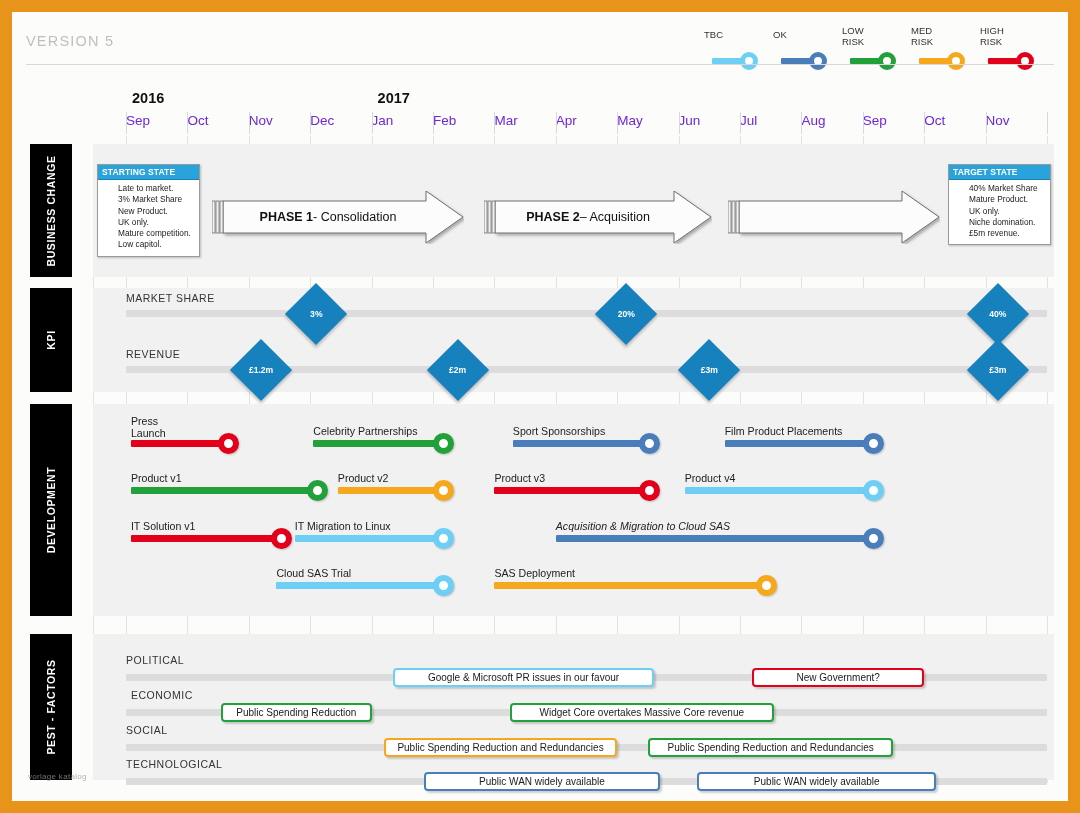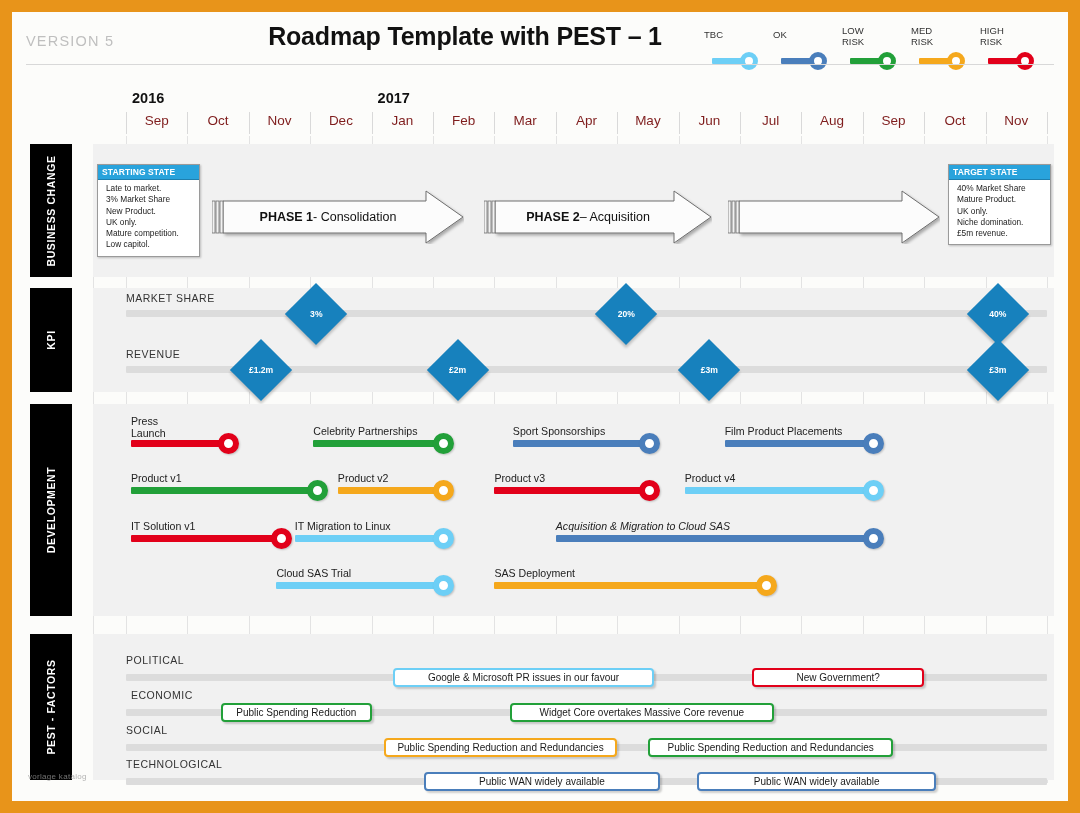--- a/index.html
+++ b/index.html
@@ -48,21 +48,21 @@
     position: absolute; left: 28px; top: 2px; width: 18px; height: 18px;
     border-radius: 50%; background: #FFF;
   }
 
   
   #years { position: absolute; left: 0; top: 78px; height: 18px; width: 1056px; }
   .year-label { position: absolute; font-size: 14.5px; font-weight: bold; color: #111; }
   #months { position: absolute; left: 0; top: 98px; height: 26px; width: 1056px; }
   .month-cell {
     position: absolute; top: 0; height: 24px;
-    font-size: 13.5px; color: #7f1d1d; text-align: center; line-height: 22px;
+    font-size: 13.5px; color: #6d28d9; line-height: 22px;
   }
   .month-sep { position: absolute; top: 2px; width: 1px; height: 22px; background: #D9D9D9; }
 
   
   .gridline { position: absolute; width: 1px; background: #E3E3E3; }
 
   
   .band { position: absolute; left: 18px; width: 1024px; }
   .band-bg { position: absolute; left: 63px; top: 0; right: 0; height: 100%; background: #F1F1F1; }
   .band-label {
@@ -80,21 +80,21 @@
   #band-business { top: 132px; height: 133px; }
   .state-box {
     position: absolute; width: 103px; background: #FFF;
     border: 1px solid #9A9A9A; box-shadow: 1px 1px 2px rgba(0,0,0,0.22);
   }
   .state-head {
     background: #29A3DC; color: #FFF; font-size: 8.5px; font-weight: bold;
     padding: 2px 3px 2px 4px; border-bottom: 1px solid #1E7FAE;
     letter-spacing: 0.1px;
   }
-  .state-body { padding: 3px 4px 5px 8px; }
+  .state-body { padding: 3px 4px 5px 20px; }
   .state-body div { font-size: 8.3px; color: #222; line-height: 11.3px; white-space: nowrap; }
 
   .phase { position: absolute; height: 54px; }
   .phase-arrow { position: absolute; left: 0; top: 0; width: 100%; height: 100%; }
   .phase-text {
     position: absolute; left: 14px; top: 0; right: 34px; height: 100%;
     display: flex; align-items: center; justify-content: center;
     font-size: 12.5px; color: #111; white-space: nowrap;
   }
   .phase-text b { font-weight: bold; }
@@ -144,21 +144,20 @@
     font-size: 8px; color: #9a9a9a; opacity: 0.75; letter-spacing: 0.3px;
   }
 </style>
 </head>
 <body>
 
 <div id="canvas">
 
   <div id="header">
     <div id="version">VERSION 5</div>
-    <div id="title">Roadmap Template with PEST – 1</div>
     <div id="legend">
         <div class="legend-item" style="left: 0px;">
           <div class="legend-label">TBC</div>
           <div class="legend-mark">
             <div class="legend-bar" style="background: rgb(109, 207, 246);"></div>
             <div class="legend-ring" style="border: 5px solid rgb(109, 207, 246);"></div>
           </div>
         </div>
         <div class="legend-item" style="left: 69px;">
           <div class="legend-label">OK</div>

